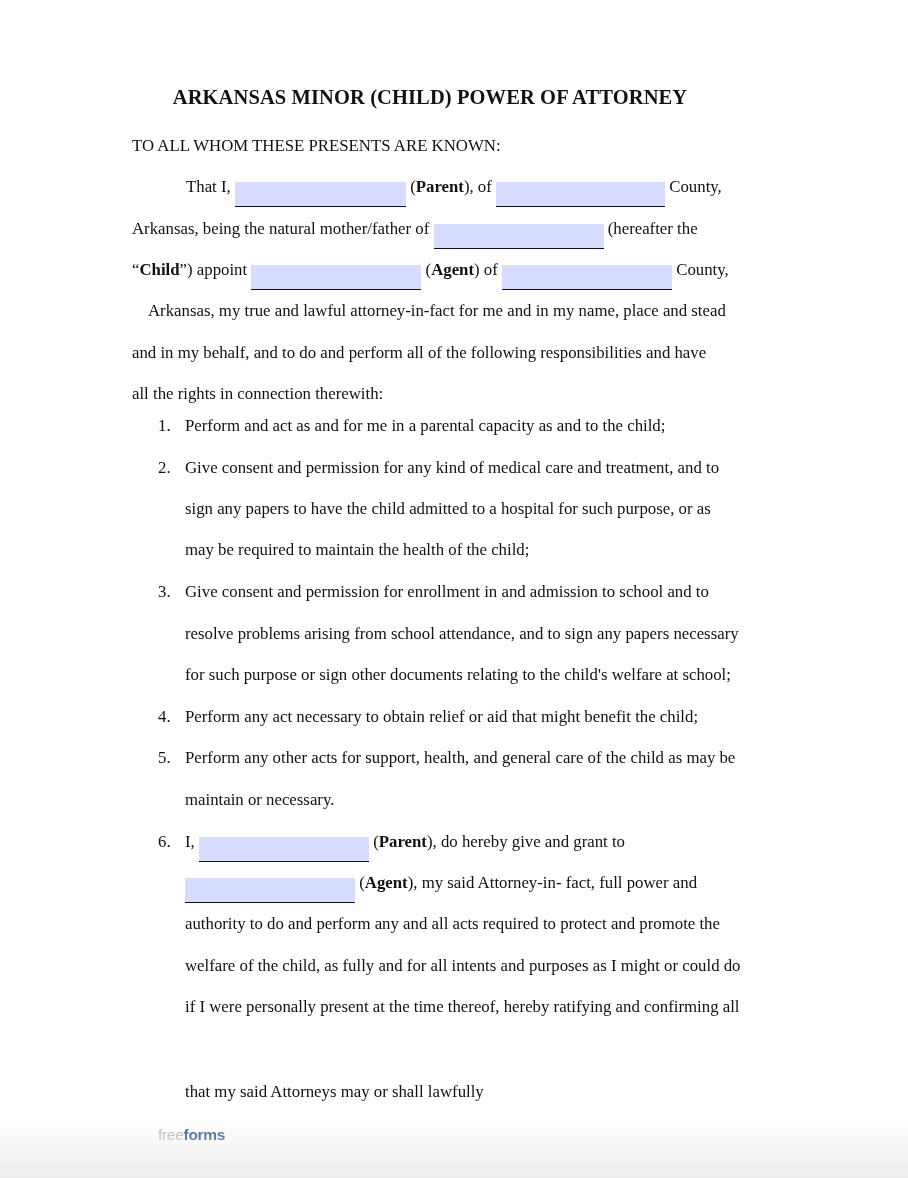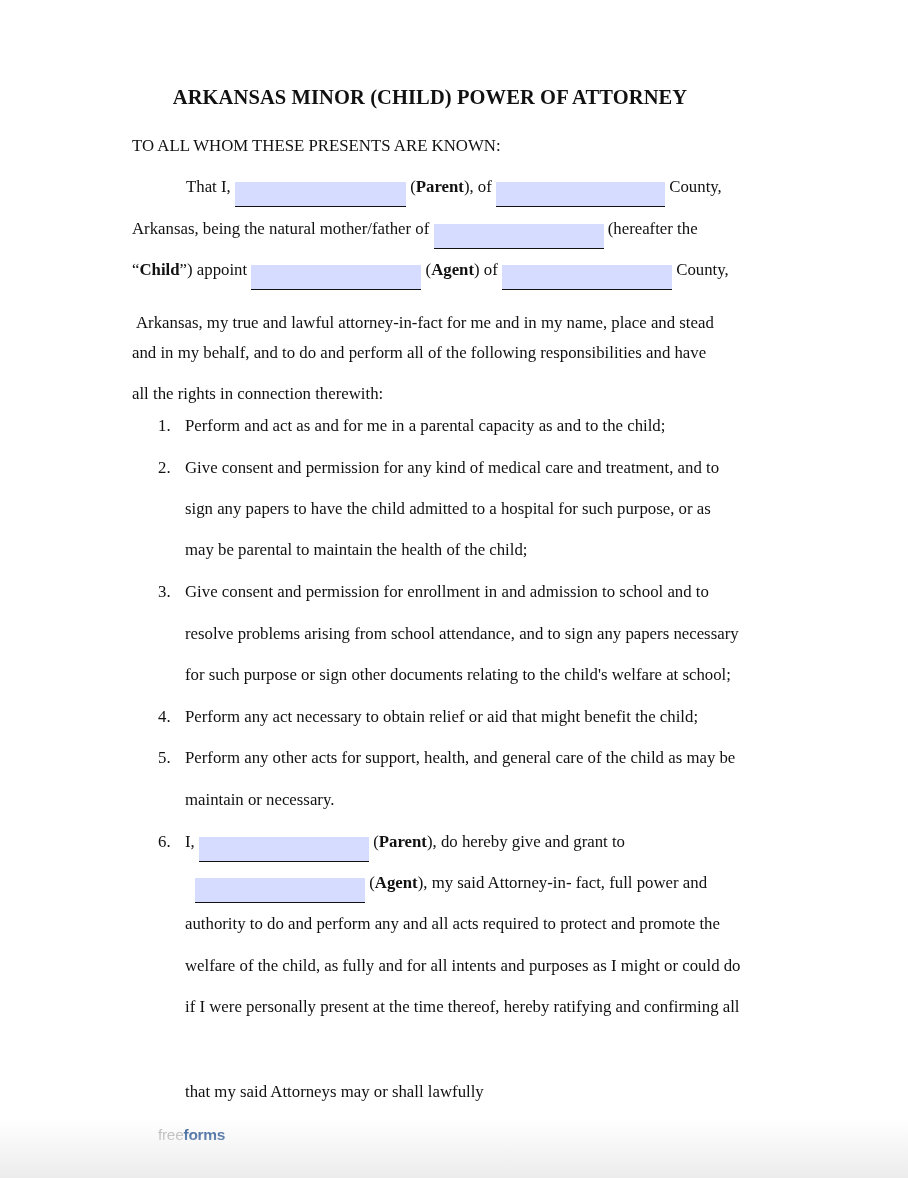--- a/index.html
+++ b/index.html
@@ -66,34 +66,34 @@
   </div>
 
   <div class="line" style="left:132px; top:260px;">
     <span>“</span><span class="b">Child</span><span>”) appoint</span>
     <span class="field" style="width:170px;"><input value="" style=""></span>
     <span>(</span><span class="b">Agent</span><span>) of</span>
     <span class="field" style="width:170px;"><input value="" style=""></span>
     <span>County,</span>
   </div>
 
-  <div class="line" style="left:136px; top:301px;margin-top:12px;">Arkansas, my true and lawful attorney-in-fact for me and in my name, place and stead</div>
+  <div class="line" style="left:148px; top:301px;">Arkansas, my true and lawful attorney-in-fact for me and in my name, place and stead</div>
   <div class="line" style="left:132px; top:343px;">and in my behalf, and to do and perform all of the following responsibilities and have</div>
   <div class="line" style="left:132px; top:384px;">all the rights in connection therewith:</div>
 
   <div>
     <div class="line num" style="top:416px;">1.</div>
     <div class="line li-text" style="top:416px;">Perform and act as and for me in a parental capacity as and to the child;</div>
   </div>
 
   <div>
     <div class="line num" style="top:458px;">2.</div>
     <div class="line li-text" style="top:458px;">Give consent and permission for any kind of medical care and treatment, and to</div>
     <div class="line li-text" style="top:499px;">sign any papers to have the child admitted to a hospital for such purpose, or as</div>
-    <div class="line li-text" style="top:540px;">may be parental to maintain the health of the child;</div>
+    <div class="line li-text" style="top:540px;">may be required to maintain the health of the child;</div>
   </div>
 
   <div>
     <div class="line num" style="top:582px;">3.</div>
     <div class="line li-text" style="top:582px;text-align:center;">Give consent and permission for enrollment in and admission to school and to</div>
     <div class="line li-text" style="top:624px;">resolve problems arising from school attendance, and to sign any papers necessary</div>
     <div class="line li-text" style="top:665px;">for such purpose or sign other documents relating to the child's welfare at school;</div>
   </div>
 
   <div>
@@ -107,21 +107,21 @@
     <div class="line li-text" style="top:790px;">maintain or necessary.</div>
   </div>
 
   <div>
     <div class="line num" style="top:832px;">6.</div>
     <div class="line li-text" style="top:832px;">
       <span>I,</span>
       <span class="field" style="width:170px;"><input value="" style=""></span>
       <span>(</span><span class="b">Parent</span><span>), do hereby give and grant to</span>
     </div>
-    <div class="line li-text" style="top:873px;margin-left:10px;">
+    <div class="line li-text" style="top:873px;">
       <span class="field" style="width:170px;"><input value="" style=""></span>
       <span>(</span><span class="b">Agent</span><span>), my said Attorney-in- fact, full power and</span>
     </div>
     <div class="line li-text" style="top:914px;">authority to do and perform any and all acts required to protect and promote the</div>
     <div class="line li-text" style="top:956px;">welfare of the child, as fully and for all intents and purposes as I might or could do</div>
     <div class="line li-text" style="top:997px;">if I were personally present at the time thereof, hereby ratifying and confirming all</div>
     <div class="line li-text" style="top:1038px;margin-top:44px;">that my said Attorneys may or shall lawfully</div>
   </div>
 
   <div class="logo"><span class="free">free</span><span class="forms">forms</span></div>

